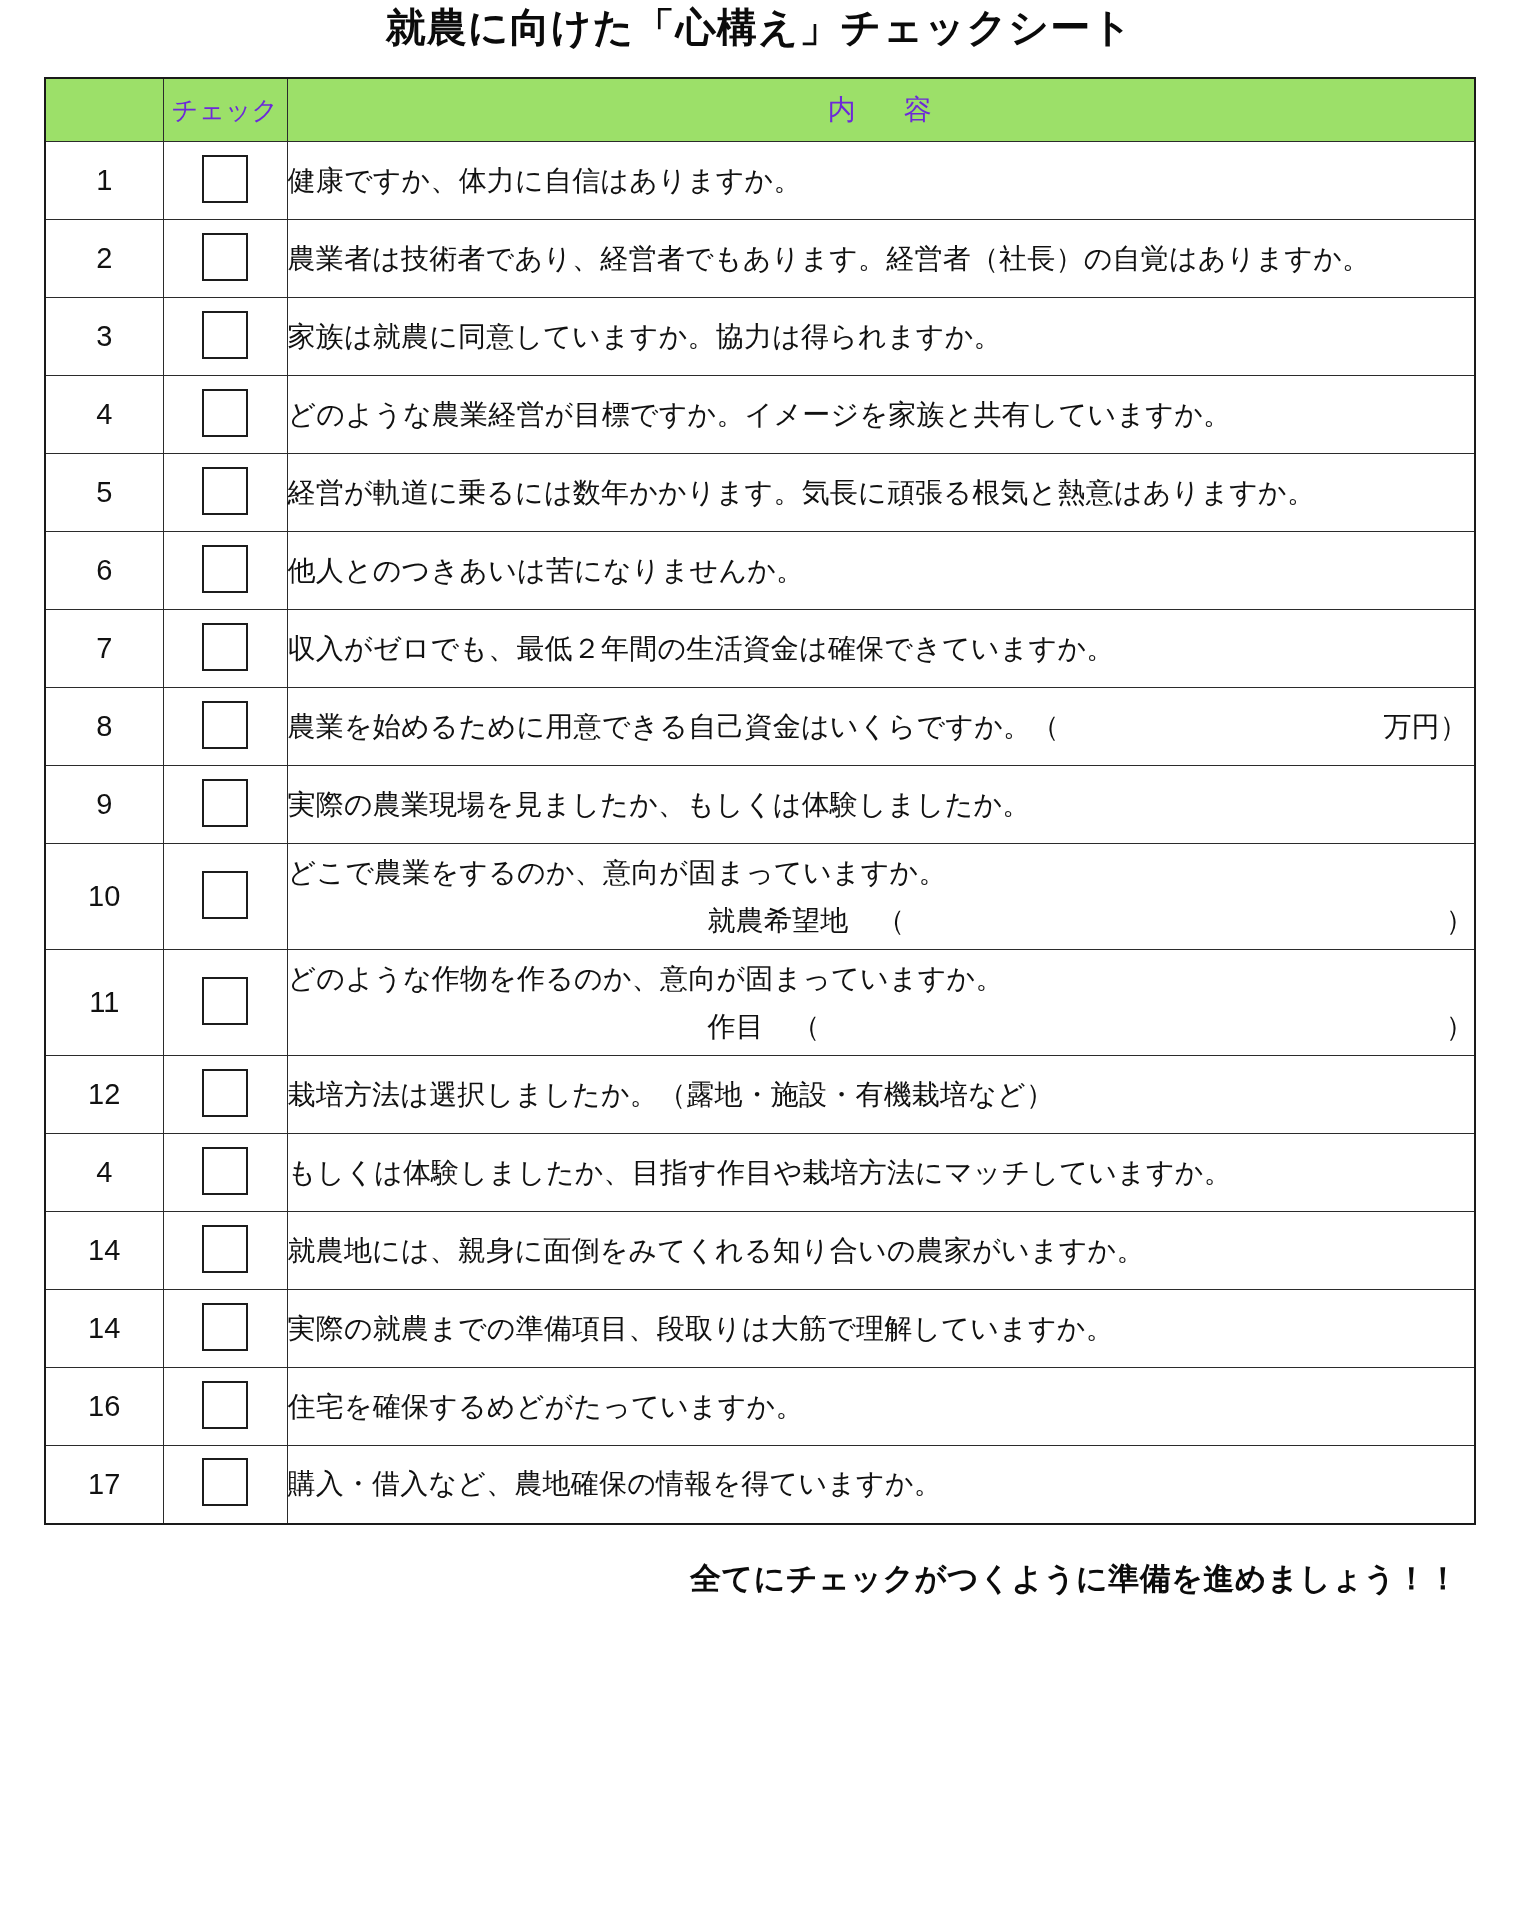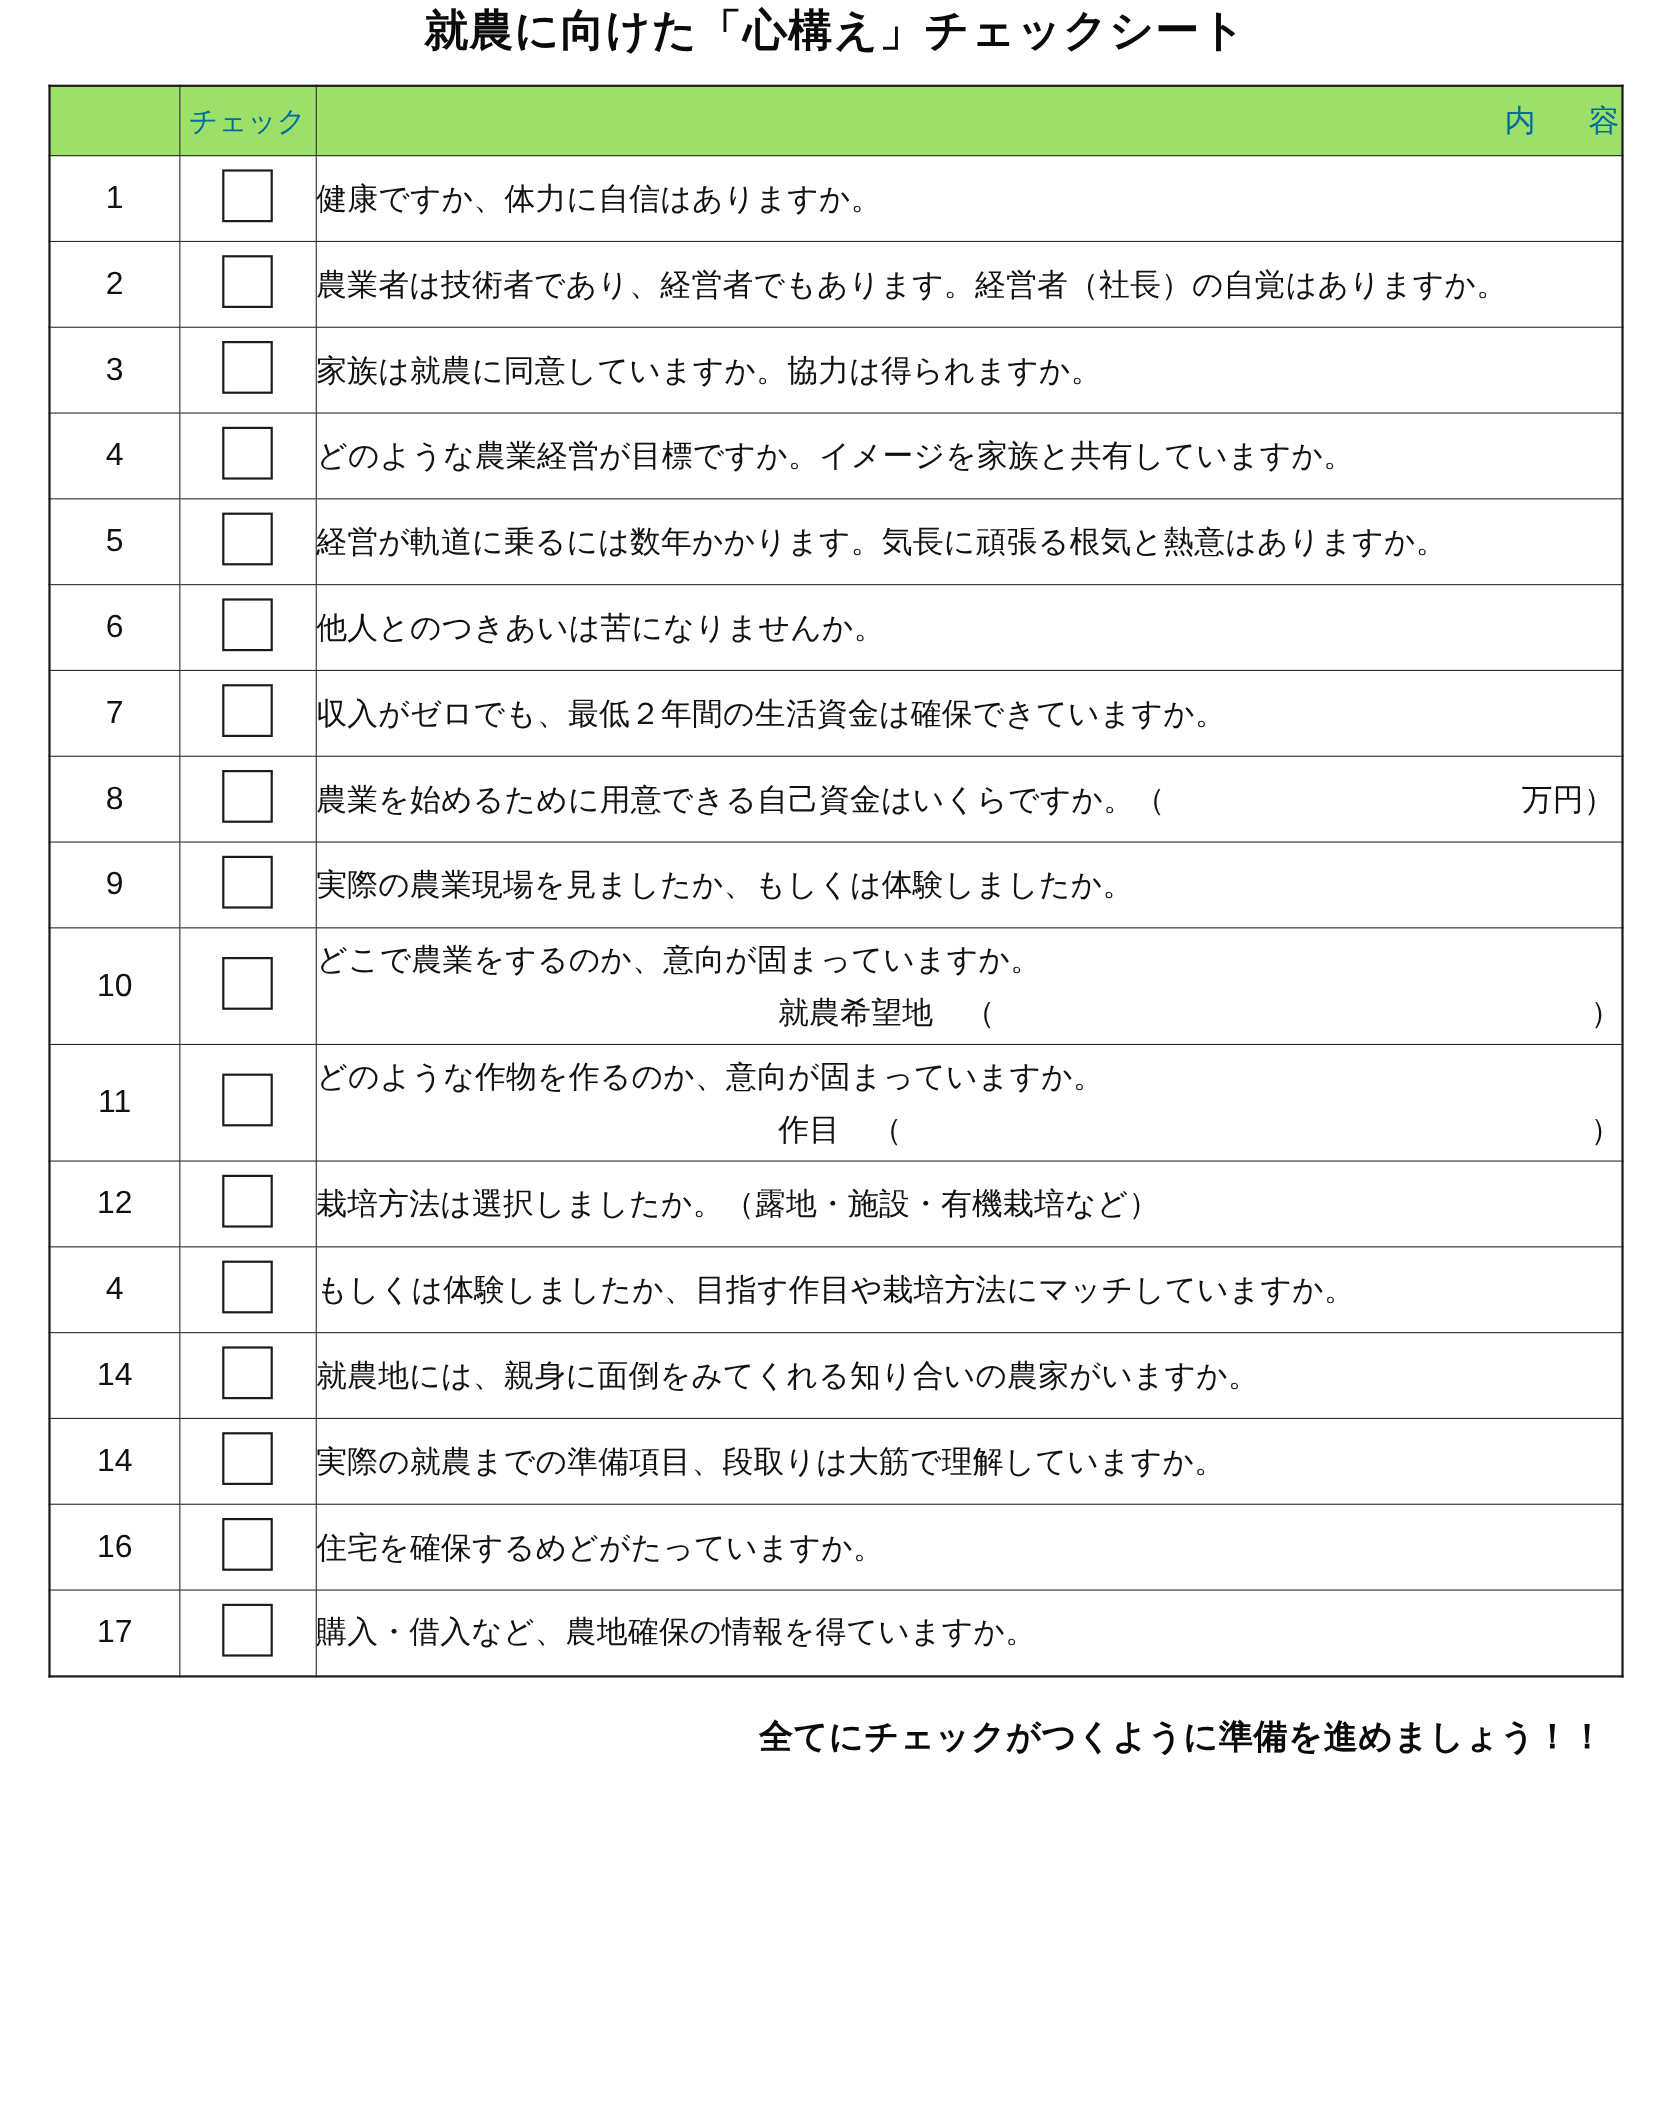--- a/index.html
+++ b/index.html
@@ -39,32 +39,32 @@
   table.sheet td, table.sheet th {
     border: 1px solid #2b2b2b;
     padding: 0;
     vertical-align: middle;
   }
   thead th {
     background: #9ce069;
     height: 62px;
     font-weight: normal;
     font-size: 27px;
-    color: #0369a1;
+    color: #6d28d9;
   }
   col.c-no { width: 118px; }
   col.c-chk { width: 124px; }
   col.c-body { width: 1188px; }
 
   th.hdr-no { }
   th.hdr-chk { font-size: 26px; }
   th.hdr-body { font-size: 28px; letter-spacing: 2px; }
   .hdr-body-inner {
     display: block;
-    text-align: right;
+    text-align: center;
   }
   .naiyou-gap { display: inline-block; width: 46px; }
 
   td.no {
     text-align: center;
     font-size: 29px;
     color: #111;
   }
   td.chk {
     text-align: center;

